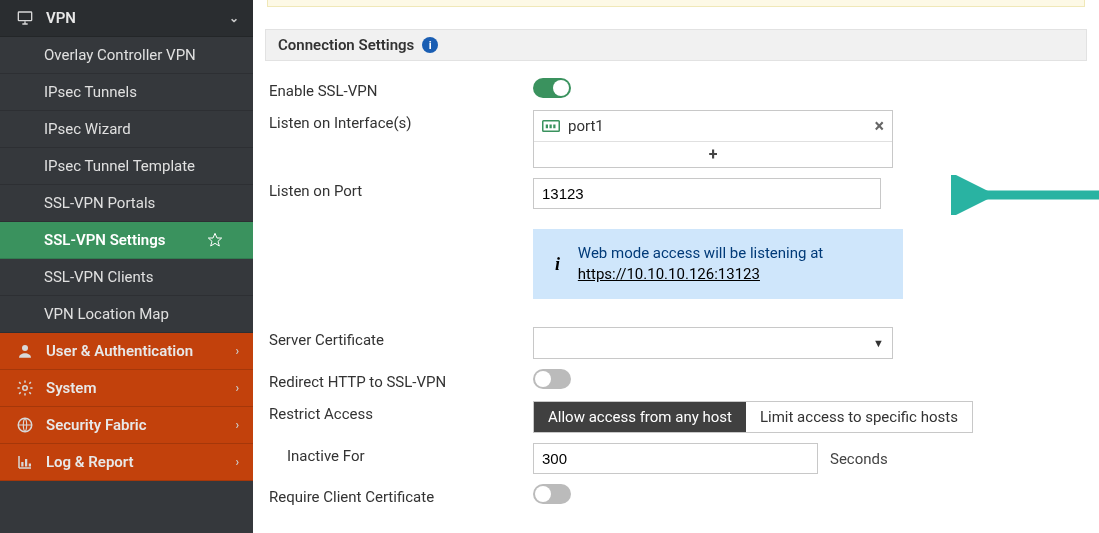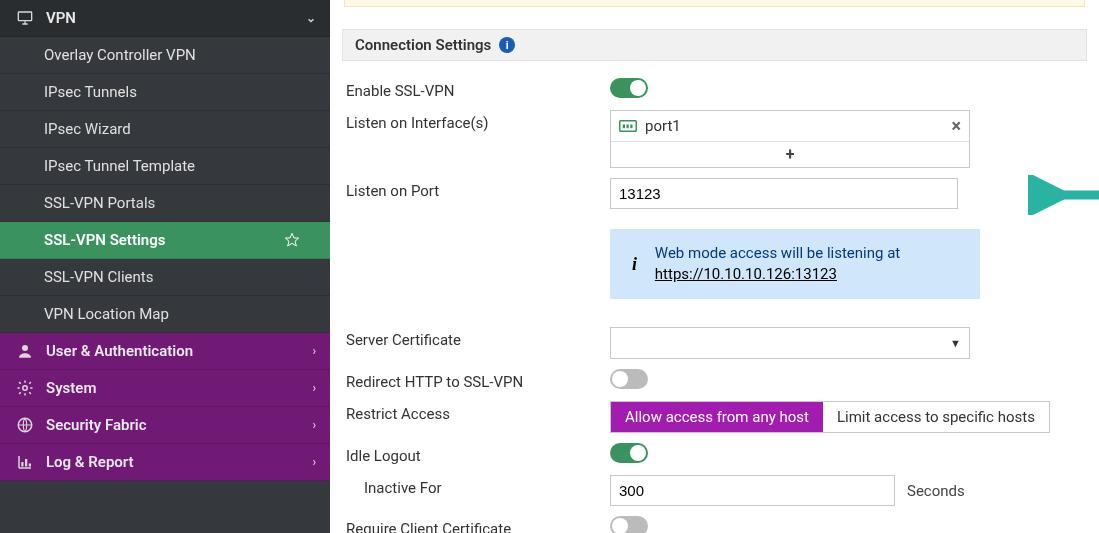--- a/index.html
+++ b/index.html
@@ -1,21 +1,21 @@
 <!DOCTYPE html>
 <html><head>
 <meta charset="utf-8">
 <style>
   * { box-sizing: border-box; margin: 0; padding: 0; }
   body { font-family: -apple-system, BlinkMacSystemFont, "Segoe UI", Roboto, sans-serif; font-size: 15px; color: #333; background: #fff; width: 1099px; height: 533px; overflow: hidden; }
   .app { display: flex; height: 100%; }
   
-  .sidebar { width: 330px; background: #35383c; color: #e8e8e8; flex: none; overflow-y: auto; }
+  .sidebar { width: 253px; background: #35383c; color: #e8e8e8; flex: none; overflow-y: auto; }
   .nav-item { display: flex; align-items: center; padding: 9px 14px; cursor: pointer; border-bottom: 1px solid rgba(0,0,0,0.15); }
-  .nav-top { background: #701a75; font-weight: 600; }
+  .nav-top { background: #c2410c; font-weight: 600; }
   .nav-top.expanded { background: #2a2d30; }
   .nav-icon { width: 22px; height: 18px; display: inline-flex; align-items: center; justify-content: center; margin-right: 10px; }
   .nav-icon svg { fill: #d8d8d8; }
   .nav-label { flex: 1; }
   .nav-caret { font-size: 12px; color: #ccc; }
   .nav-sub { padding-left: 44px; font-size: 15px; color: #e0e0e0; }
   .nav-sub.active { background: #3a925e; color: #fff; font-weight: 600; display:flex; align-items:center; justify-content:space-between; padding-right:30px;}
   .star { width:16px;height:16px; stroke:#fff; fill:none; stroke-width:1.5;}
   
   .main { flex: 1; padding: 0 12px 12px 12px; position: relative; }
@@ -45,21 +45,21 @@
   .info-banner { background:#cfe6fb; display:flex; align-items:center; gap:14px; padding:14px 18px; margin-top:12px; width:370px; }
   .info-banner .i { width:18px;height:18px; color:#000; font-size:18px; font-weight:700; font-style:italic; font-family:Georgia,serif; display:flex; align-items:center; justify-content:center;}
   .info-banner .txtmsg { color:#003a78; line-height:1.4;}
   .info-banner .txtmsg a { color:#000000; text-decoration:underline;}
   
   .select { border:1px solid #c8c8c8; width:360px; height:32px; display:flex; align-items:center; justify-content:flex-end; padding:0 8px; cursor:pointer;}
   .select .caret { font-size:11px; color:#333;}
   
   .btngrp { display:flex; border:1px solid #c8c8c8; }
   .btngrp .seg { padding:6px 14px; cursor:pointer; font-size:15px;}
-  .btngrp .seg.active { background:#a21caf; color:#fff;}
+  .btngrp .seg.active { background:#404040; color:#fff;}
   .suffix { color:#444; margin-left:4px;}
   
   .annotation { position:absolute; left:698px; top:175px; display:flex; align-items:center; pointer-events:none;}
 </style>
 </head>
 <body>
 
 <div class="app">
 
   <div class="sidebar">
@@ -205,28 +205,20 @@
     <div class="form-row">
       <div class="form-label">Restrict Access</div>
       <div class="form-control-area">
         <div class="btngrp">
           <div class="seg active">Allow access from any host</div>
           <div class="seg">Limit access to specific hosts</div>
         </div>
       </div>
     </div>
 
-    <div class="form-row">
-      <div class="form-label">Idle Logout</div>
-      <div class="form-control-area">
-        <div class="toggle on">
-            <div class="knob"></div>
-          </div>
-      </div>
-    </div>
 
     <div class="form-row">
       <div class="form-label indent">Inactive For</div>
       <div class="form-control-area">
         <input class="txt inactive" value="300" style="">
         <span class="suffix">Seconds</span>
       </div>
     </div>
 
     <div class="form-row">

